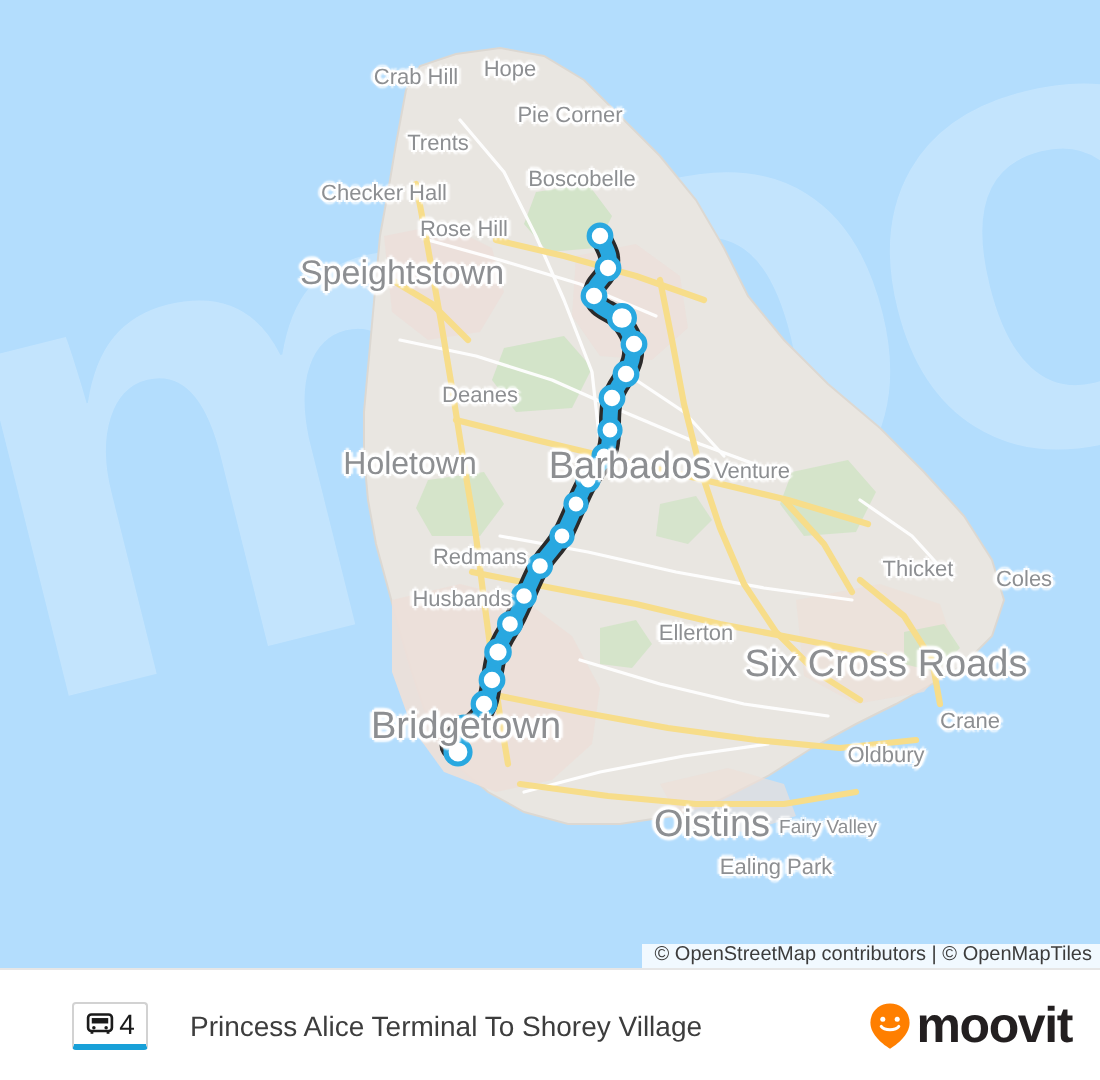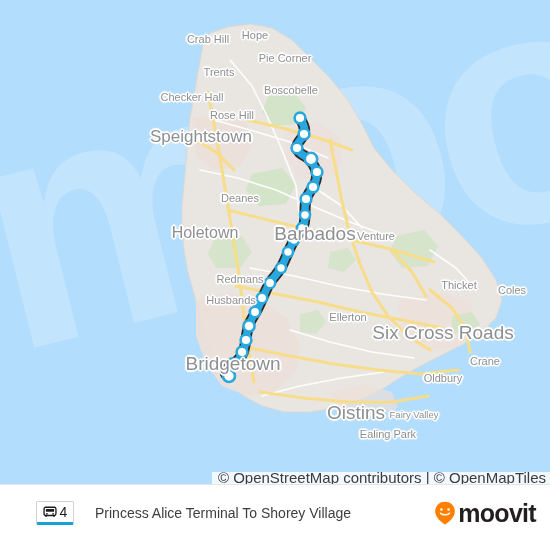--- a/index.html
+++ b/index.html
@@ -41,21 +41,21 @@
   .lbl.s2{font-size:11px;text-align:right;}
   .lbl.s3{font-size:19px;}
   .lbl.s4{font-size:16px;}
   .lbl.s5{font-size:17px;text-align:right;}
 
   
   .attrib{
     position:absolute;right:0;top:472px;
     height:12px;line-height:12px;
     background:rgba(255,255,255,0.82);
-    color:#3c3c3c;font-size:15px;
+    color:#3c3c3c;font-size:10px;
     padding:0 4px 1px 6px;
     white-space:nowrap;
   }
 
   
   .footer{
     position:absolute;left:0;top:484px;width:550px;height:56px;
     background:#ffffff;
     border-top:1px solid #e6e6e6;
     display:flex;align-items:center;

